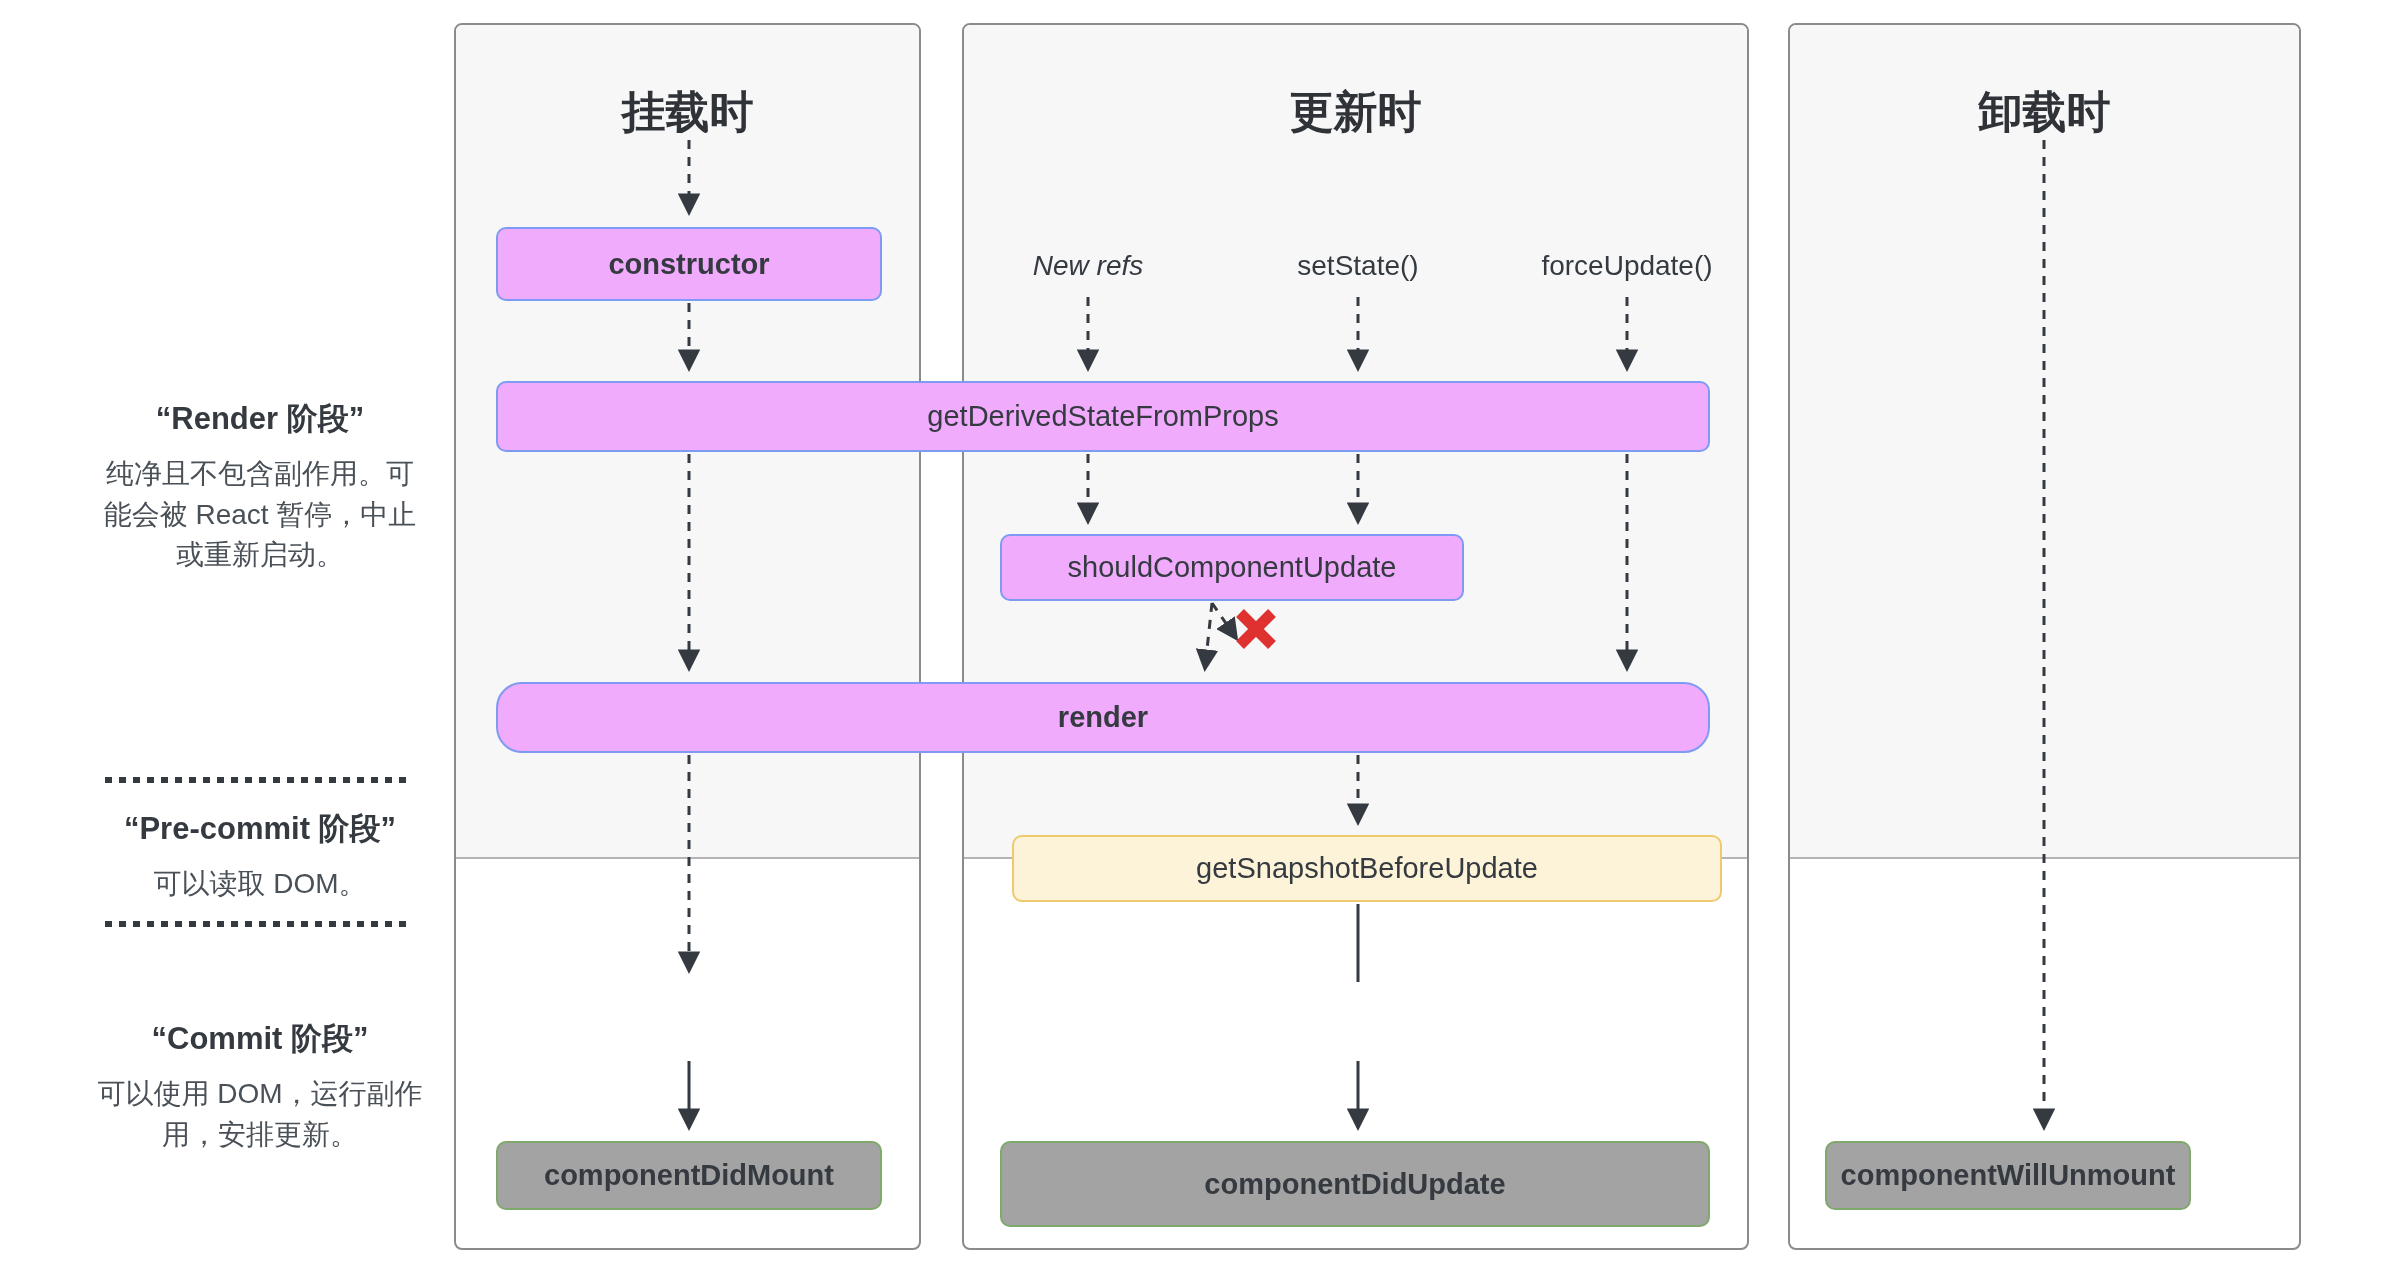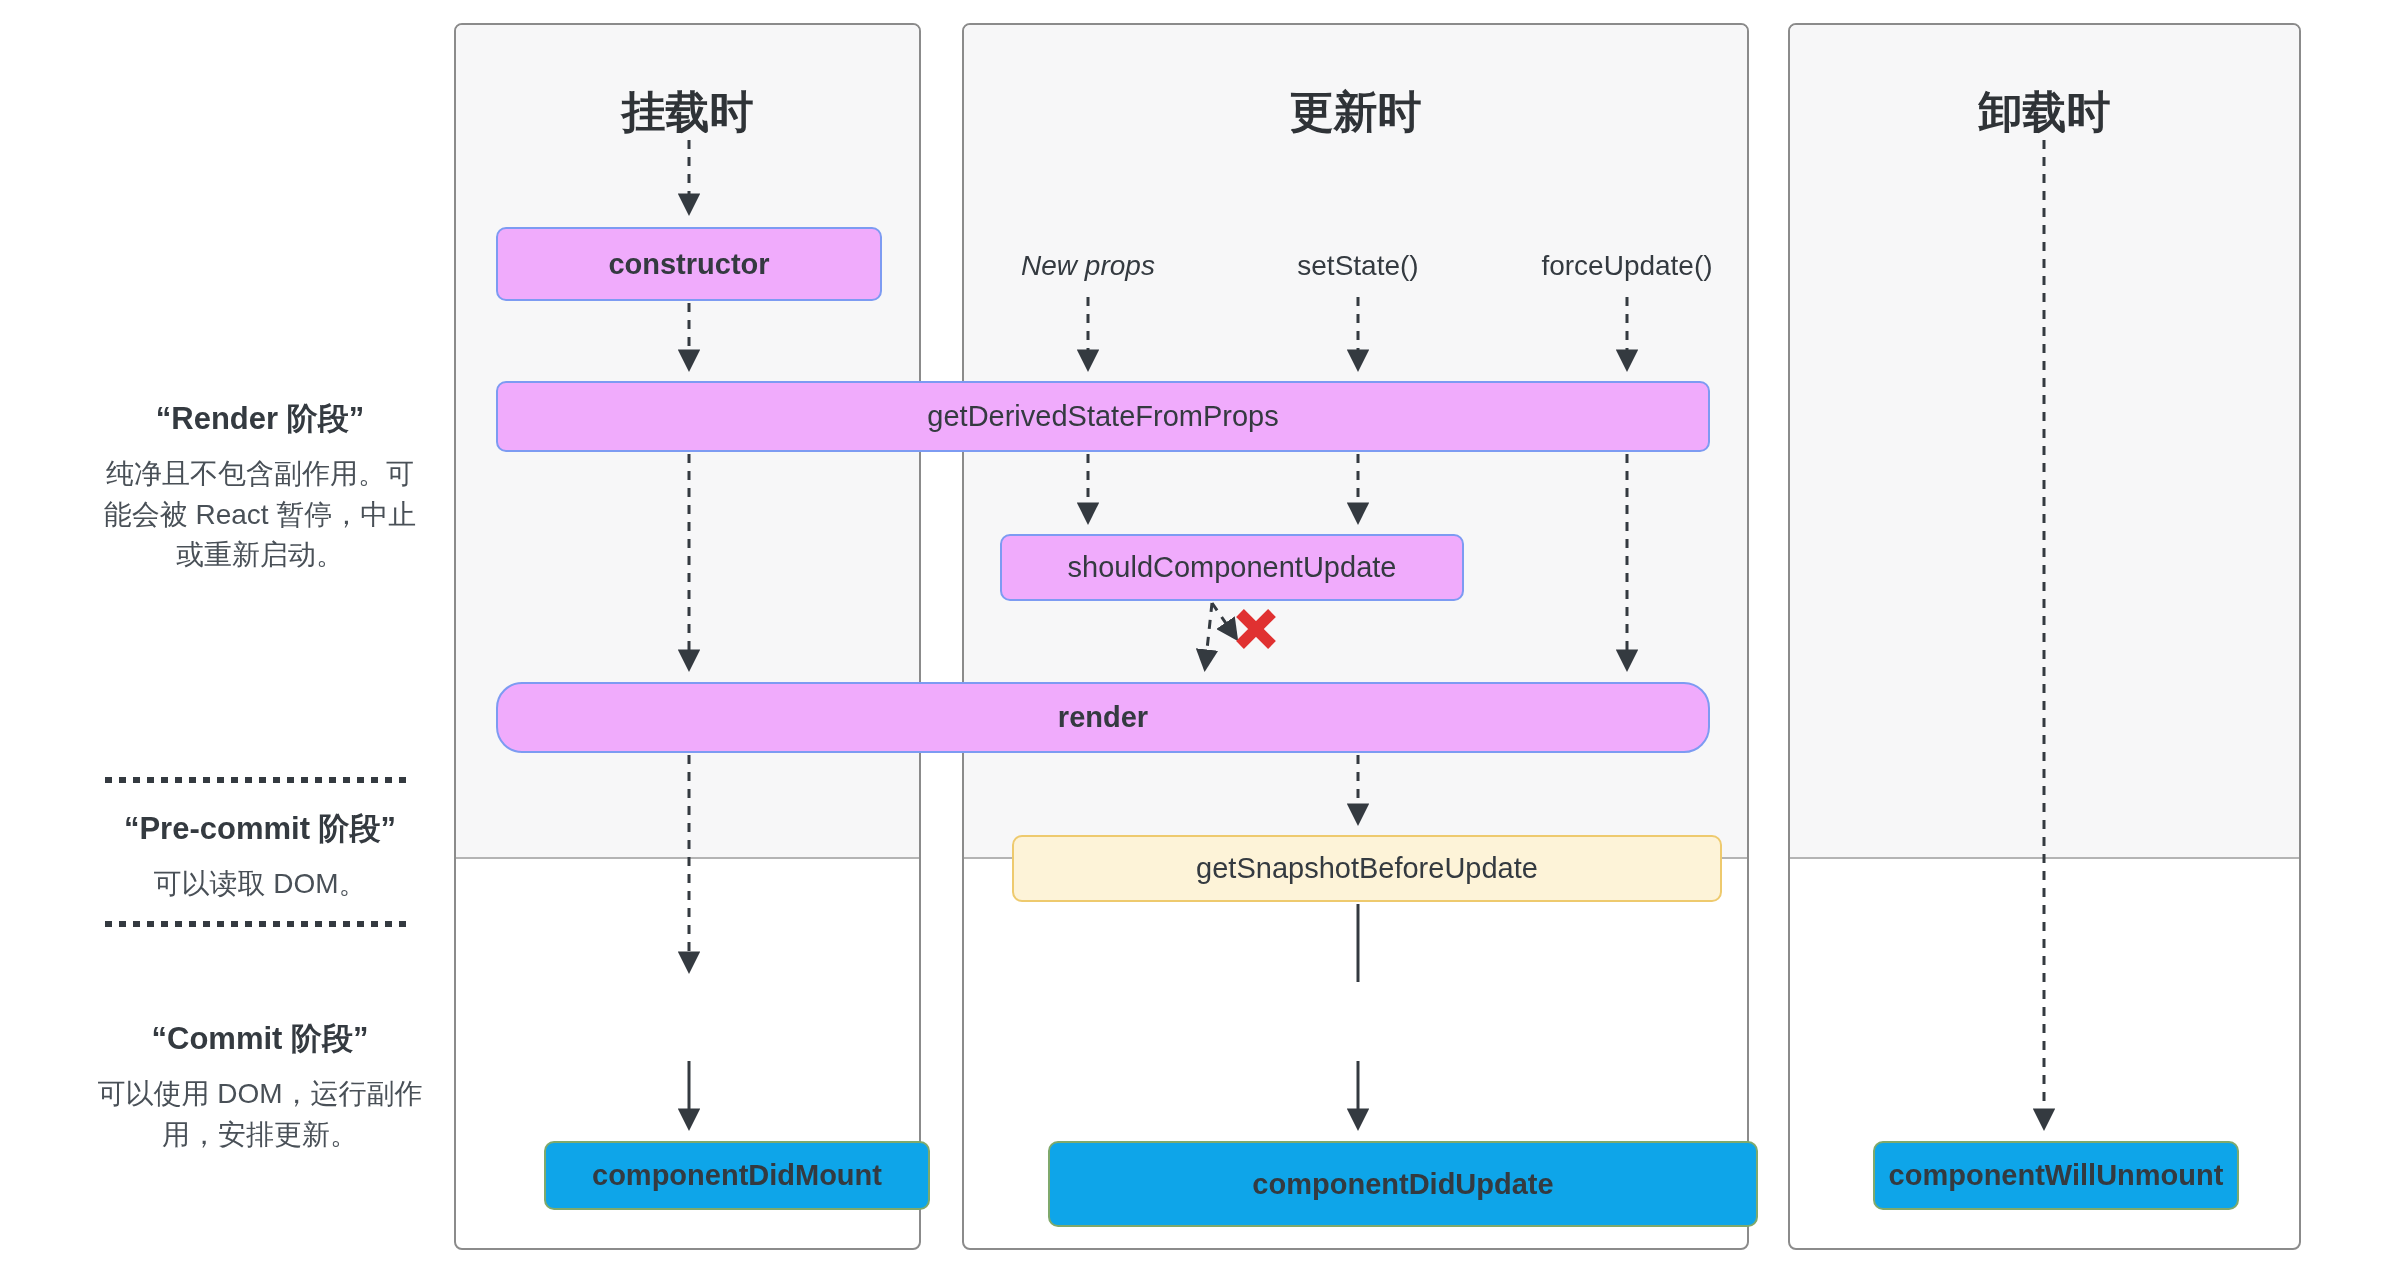--- a/index.html
+++ b/index.html
@@ -39,21 +39,21 @@
   }
   
   .box{
     position:absolute;box-sizing:border-box;
     display:flex;align-items:center;justify-content:center;
     border-radius:10px;font-size:29px;color:#343a40;
     z-index:3;text-decoration:none;
   }
   .blue{background:#f0abfc;border:2.5px solid #7d9bf2;}
   .yellow{background:#fdf3d8;border:2.5px solid #eeca6e;}
-  .green{background:#0ea5e9;border:2.5px solid #7fa96c;margin-left:48px;}
+  .green{background:#a3a3a3;border:2.5px solid #7fa96c;}
   .bold{font-weight:700;}
   .italic{font-style:italic;}
   
   .trigger{
     position:absolute;text-align:center;font-size:28px;color:#343a40;z-index:3;
   }
   
   .arrows{position:absolute;top:0;left:0;z-index:2;}
 </style>
 </head>
@@ -118,21 +118,21 @@
     <line x1="1212" y1="603" x2="1236" y2="638" stroke="#343a40" stroke-width="3" stroke-dasharray="9 8" marker-end="url(#ah)"></line>
     <path d="M1240 613 L1272 645 M1272 613 L1240 645" stroke="#e03131" stroke-width="11" stroke-linecap="butt" fill="none"></path>
 
     <line x1="1358" y1="755" x2="1358" y2="822" stroke="#343a40" stroke-width="3" stroke-dasharray="9 8" marker-end="url(#ah)"></line>
     <line x1="1358" y1="904" x2="1358" y2="982" stroke="#343a40" stroke-width="3"></line>
     <line x1="1358" y1="1061" x2="1358" y2="1127" stroke="#343a40" stroke-width="3" marker-end="url(#ah)"></line>
 
     <line x1="2044" y1="140" x2="2044" y2="1127" stroke="#343a40" stroke-width="3" stroke-dasharray="9 8" marker-end="url(#ah)"></line>
   </svg>
 
-  <div class="trigger italic" style="left:988px;top:250px;width:200px;">New props</div>
+  <div class="trigger italic" style="left:988px;top:250px;width:200px;">New refs</div>
   <div class="trigger" style="left:1258px;top:250px;width:200px;">setState()</div>
   <div class="trigger" style="left:1512px;top:250px;width:230px;">forceUpdate()</div>
 
   <div class="box blue bold" style="left:496px;top:227px;width:386px;height:74px;">constructor</div>
 
   <div class="box blue" style="left:496px;top:381px;width:1214px;height:71px;">getDerivedStateFromProps</div>
 
   <div class="box blue" style="left:1000px;top:534px;width:464px;height:67px;">shouldComponentUpdate</div>
 
   <div class="box blue bold" style="left:496px;top:682px;width:1214px;height:71px;border-radius:26px;">render</div>

